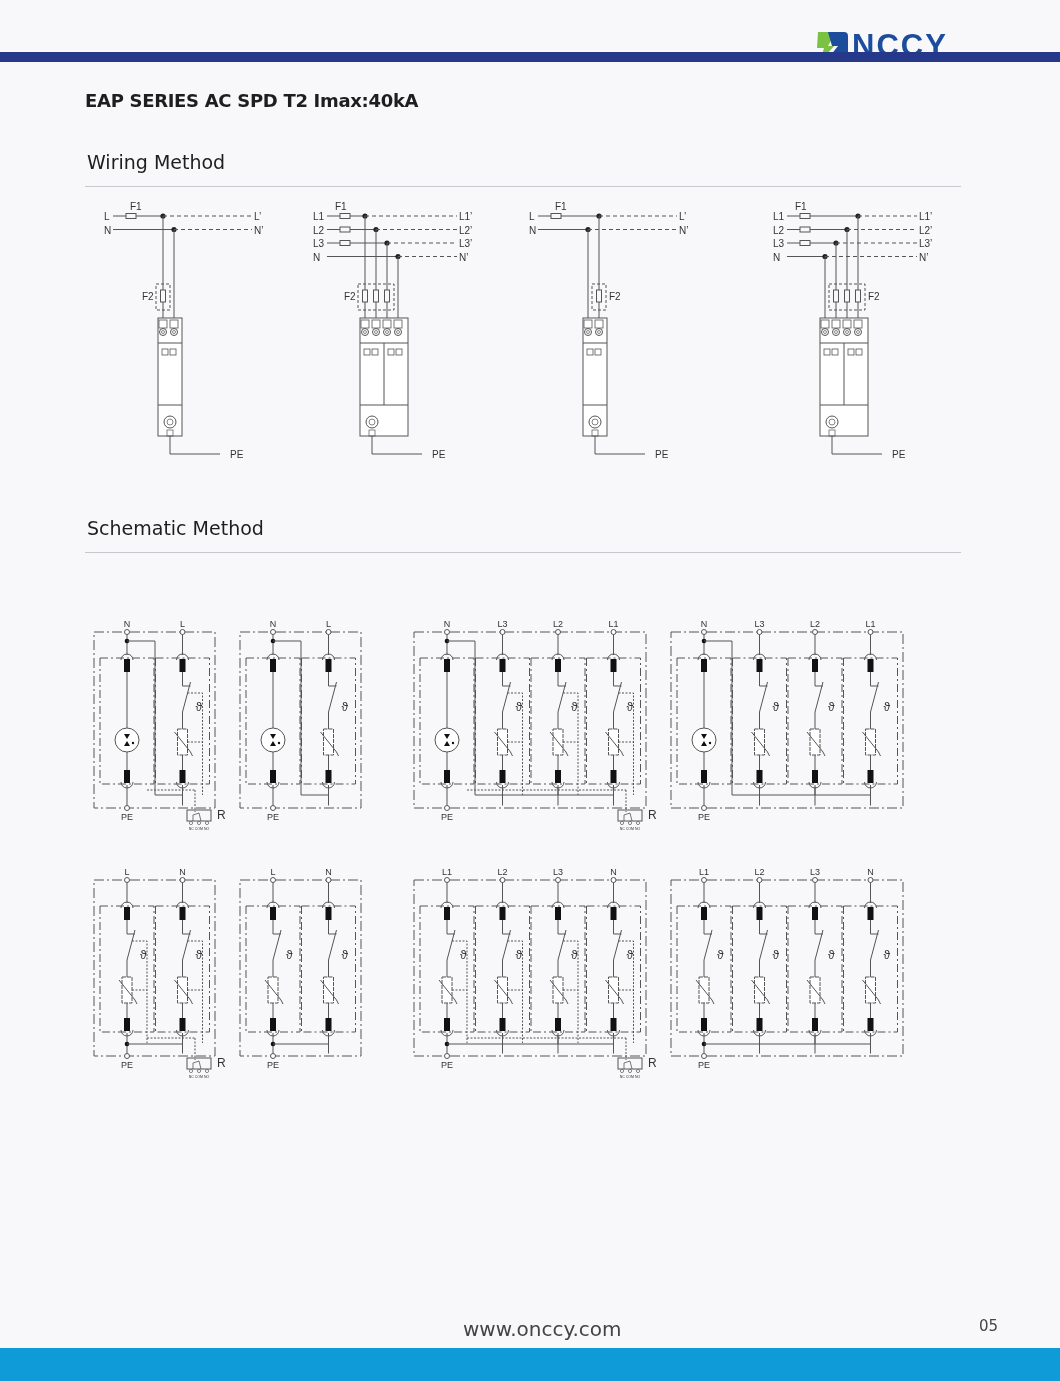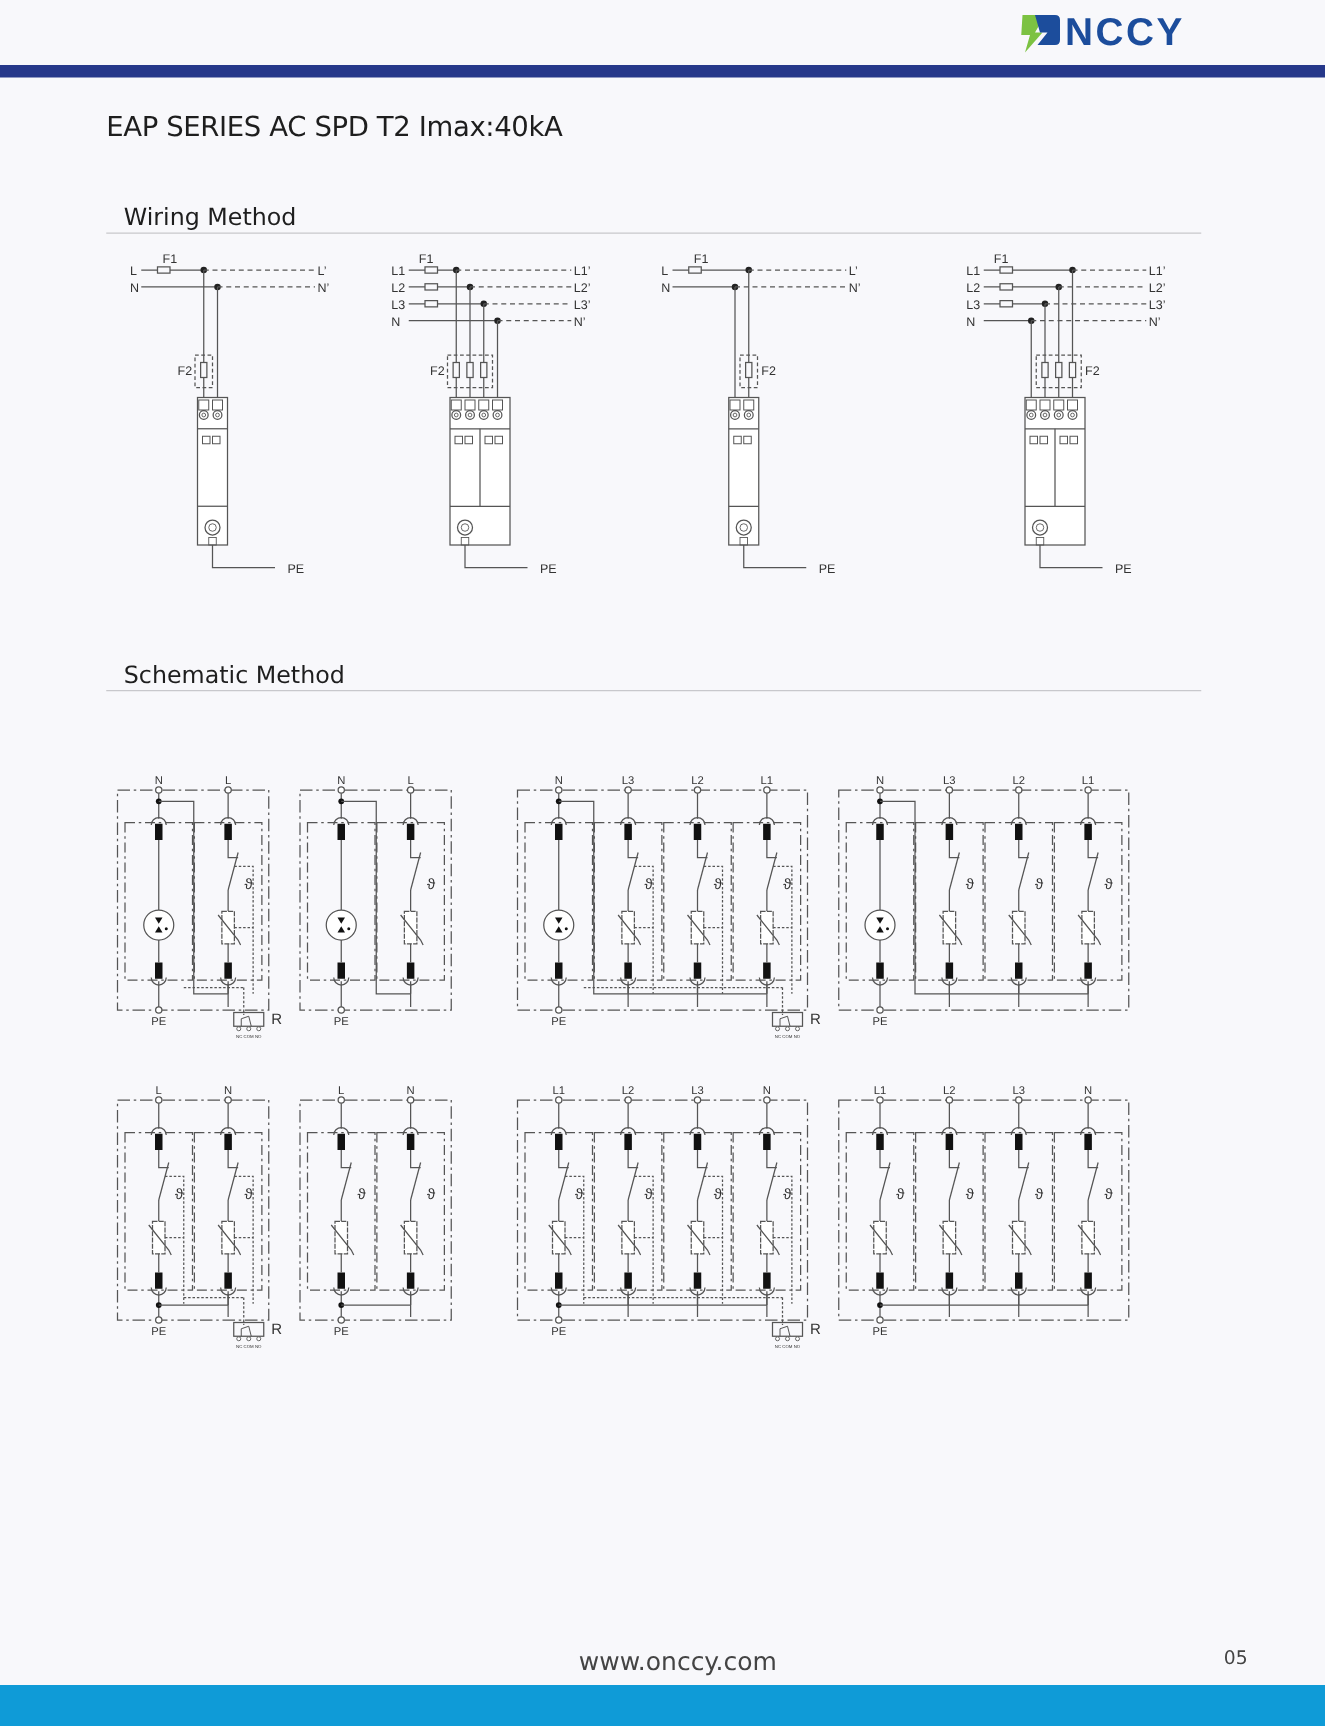--- a/index.html
+++ b/index.html
@@ -1,20 +1,20 @@
 <!DOCTYPE html>
 <html><head>
 <meta charset="utf-8">
 <style>
   html,body{margin:0;padding:0;}
   body{width:1060px;height:1381px;background:#f8f8fb;position:relative;overflow:hidden;font-family:"DejaVu Sans","Liberation Sans",sans-serif;color:#222;}
-  .logo{position:absolute;left:814px;top:4px;width:150px;height:40px;text-decoration:underline;}
+  .logo{position:absolute;left:814px;top:24px;width:150px;height:40px;text-decoration:underline;}
   .top-bar{position:absolute;left:0;top:52px;width:1060px;height:10px;background:#26388a;}
-  .page-title{position:absolute;left:85px;top:90px;font-size:22px;color:#1e1e1e;font-weight:normal;letter-spacing:-0.3px;margin:0;}
-  .section-title{position:absolute;left:87px;font-size:19px;color:#1e1e1e;margin:12px;font-weight:normal;}
+  .page-title{position:absolute;left:85px;top:90px;font-size:18px;color:#1e1e1e;font-weight:bold;letter-spacing:-0.3px;margin:0;}
+  .section-title{position:absolute;left:87px;font-size:19px;color:#1e1e1e;margin:0;font-weight:normal;}
   .rule{position:absolute;left:85px;width:876px;height:1px;background:#c8c8cc;}
   .diagram{position:absolute;}
   .footer-url{position:absolute;left:463px;top:1317px;font-size:20px;color:#444;}
   .footer-page{position:absolute;left:979px;top:1317px;font-size:15px;color:#444;}
   .bottom-bar{position:absolute;left:0;top:1348px;width:1060px;height:33px;background:#0f9bd7;}
   svg text{font-family:"Liberation Sans","DejaVu Sans",sans-serif;}
 </style>
 </head>
 <body>
 

